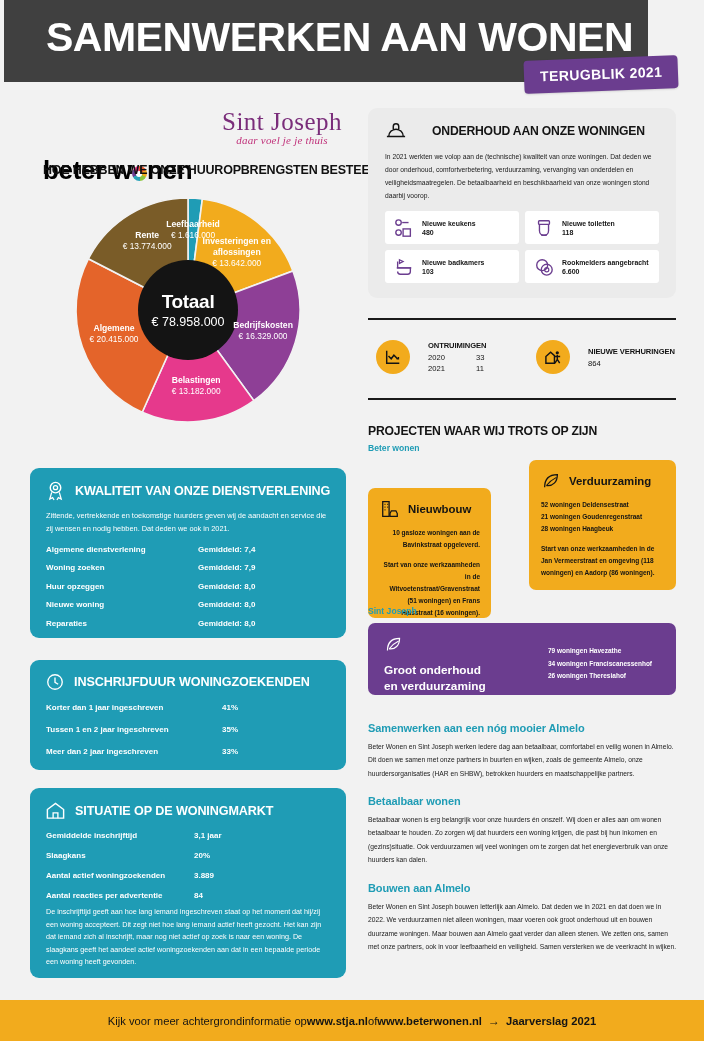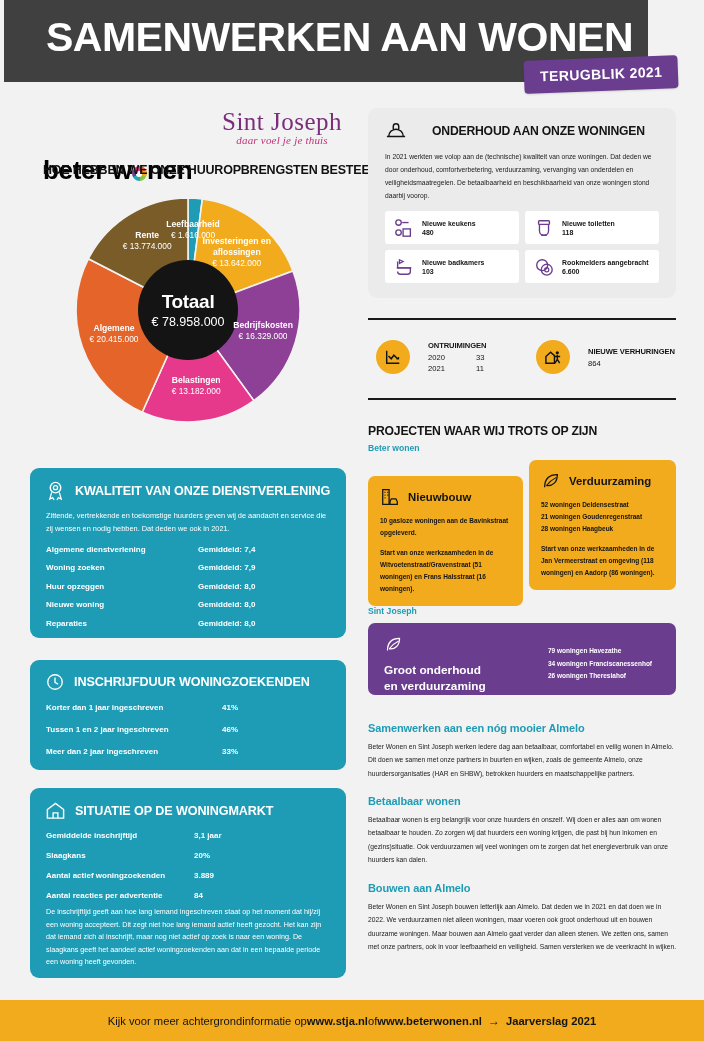--- a/index.html
+++ b/index.html
@@ -315,21 +315,21 @@
             <span class="v">864</span>
           </div>
         </div>
       </div>
     </div>
   </div>
 
   <div class="proj-title">PROJECTEN WAAR WIJ TROTS OP ZIJN</div>
   <div class="proj-sub" style="left:368px; top:443px;">Beter wonen</div>
 
-  <div class="card-yellow" style="left:368px; top:476px; width:155px; height:130px;">
+  <div class="card-yellow" style="left:368px; top:488px; width:123px; height:130px;text-align:right;">
     <div class="cy-head">
       <svg width="20" height="20" viewBox="0 0 22 22">
         <path d="M3 3 h7 v16 H3 z" fill="none" stroke="#141414" stroke-width="1.4"></path>
         <path d="M5 6 h1 M8 6 h1 M5 9 h1 M8 9 h1 M5 12 h1" stroke="#141414" stroke-width="1.3"></path>
         <path d="M11 16 l1.5-3 h5 l1.5 3 v3 h-8 z" fill="none" stroke="#141414" stroke-width="1.4"></path>
       </svg>
       <div class="ttl">Nieuwbouw</div>
     </div>
     <div class="cy-body">
       <p>10 gasloze woningen aan de Bavinkstraat opgeleverd.</p>
@@ -412,21 +412,21 @@
       </svg>
       <div class="ttl">INSCHRIJFDUUR WONINGZOEKENDEN</div>
     </div>
     <div class="card-body" style="padding-top:11px">
       <div class="kv-row" style="margin-bottom:13px">
         <span class="k" style="width:176px">Korter dan 1 jaar ingeschreven</span>
         <span class="v">41%</span>
       </div>
       <div class="kv-row" style="margin-bottom:13px">
         <span class="k" style="width:176px">Tussen 1 en 2 jaar ingeschreven</span>
-        <span class="v">46%</span>
+        <span class="v">35%</span>
       </div>
       <div class="kv-row" style="margin-bottom:0">
         <span class="k" style="width:176px">Meer dan 2 jaar ingeschreven</span>
         <span class="v">33%</span>
       </div>
     </div>
   </div>
 
   <div class="card-teal" style="left:30px; top:788px; width:316px; height:190px;">
     <div class="card-head">

